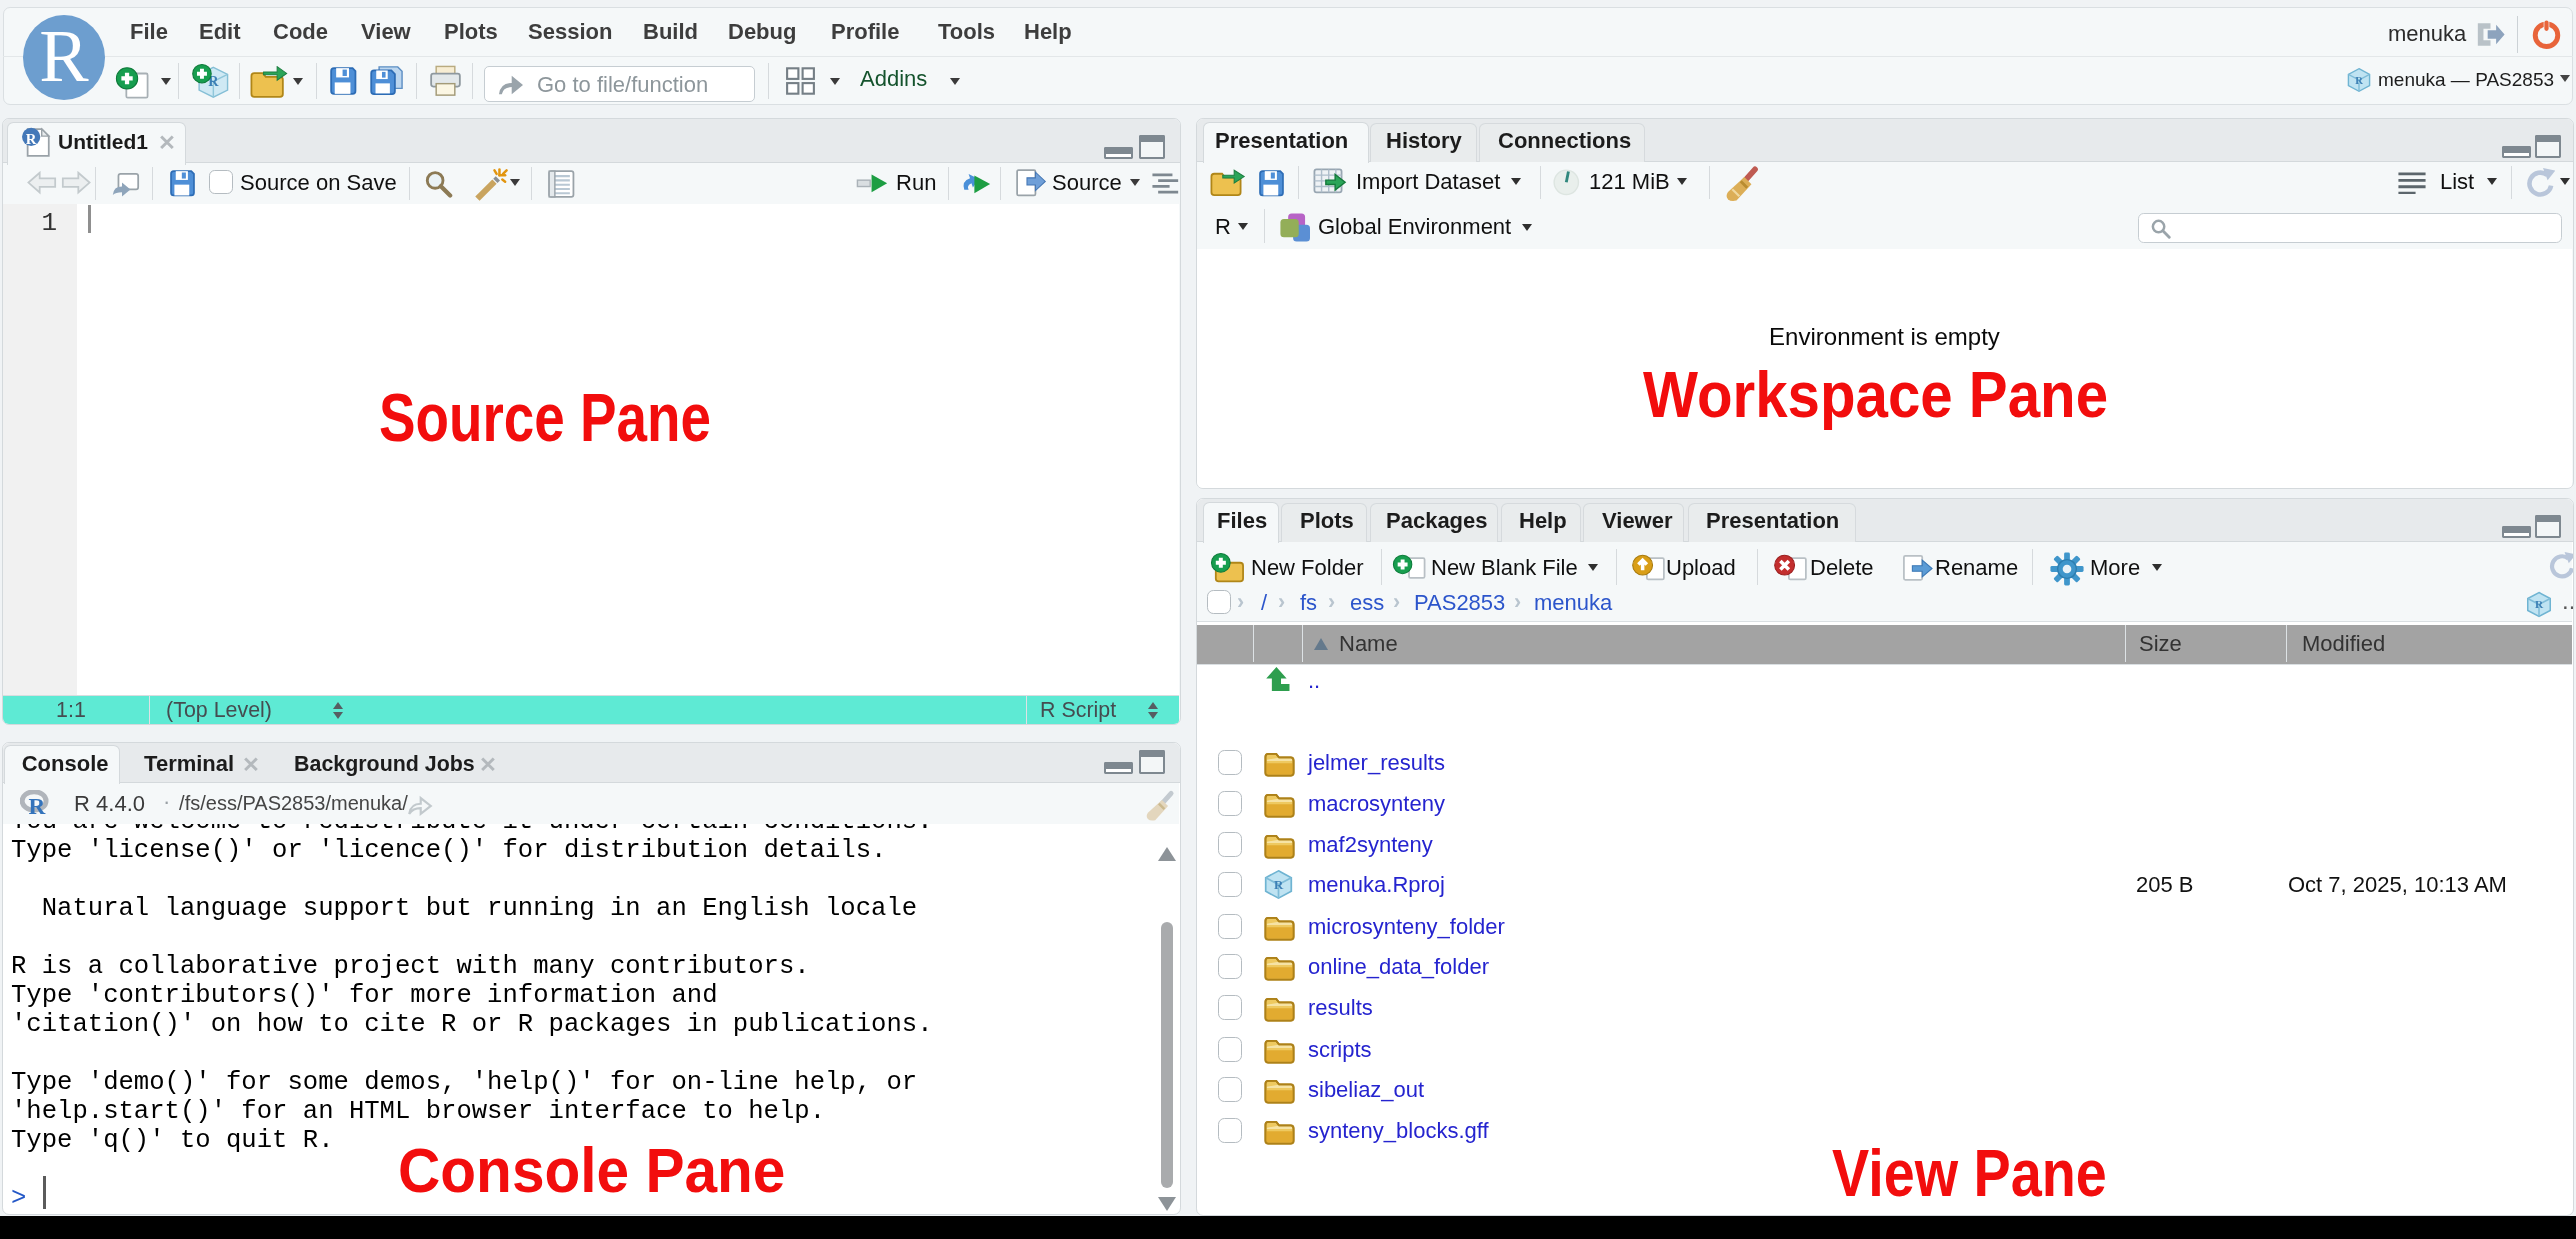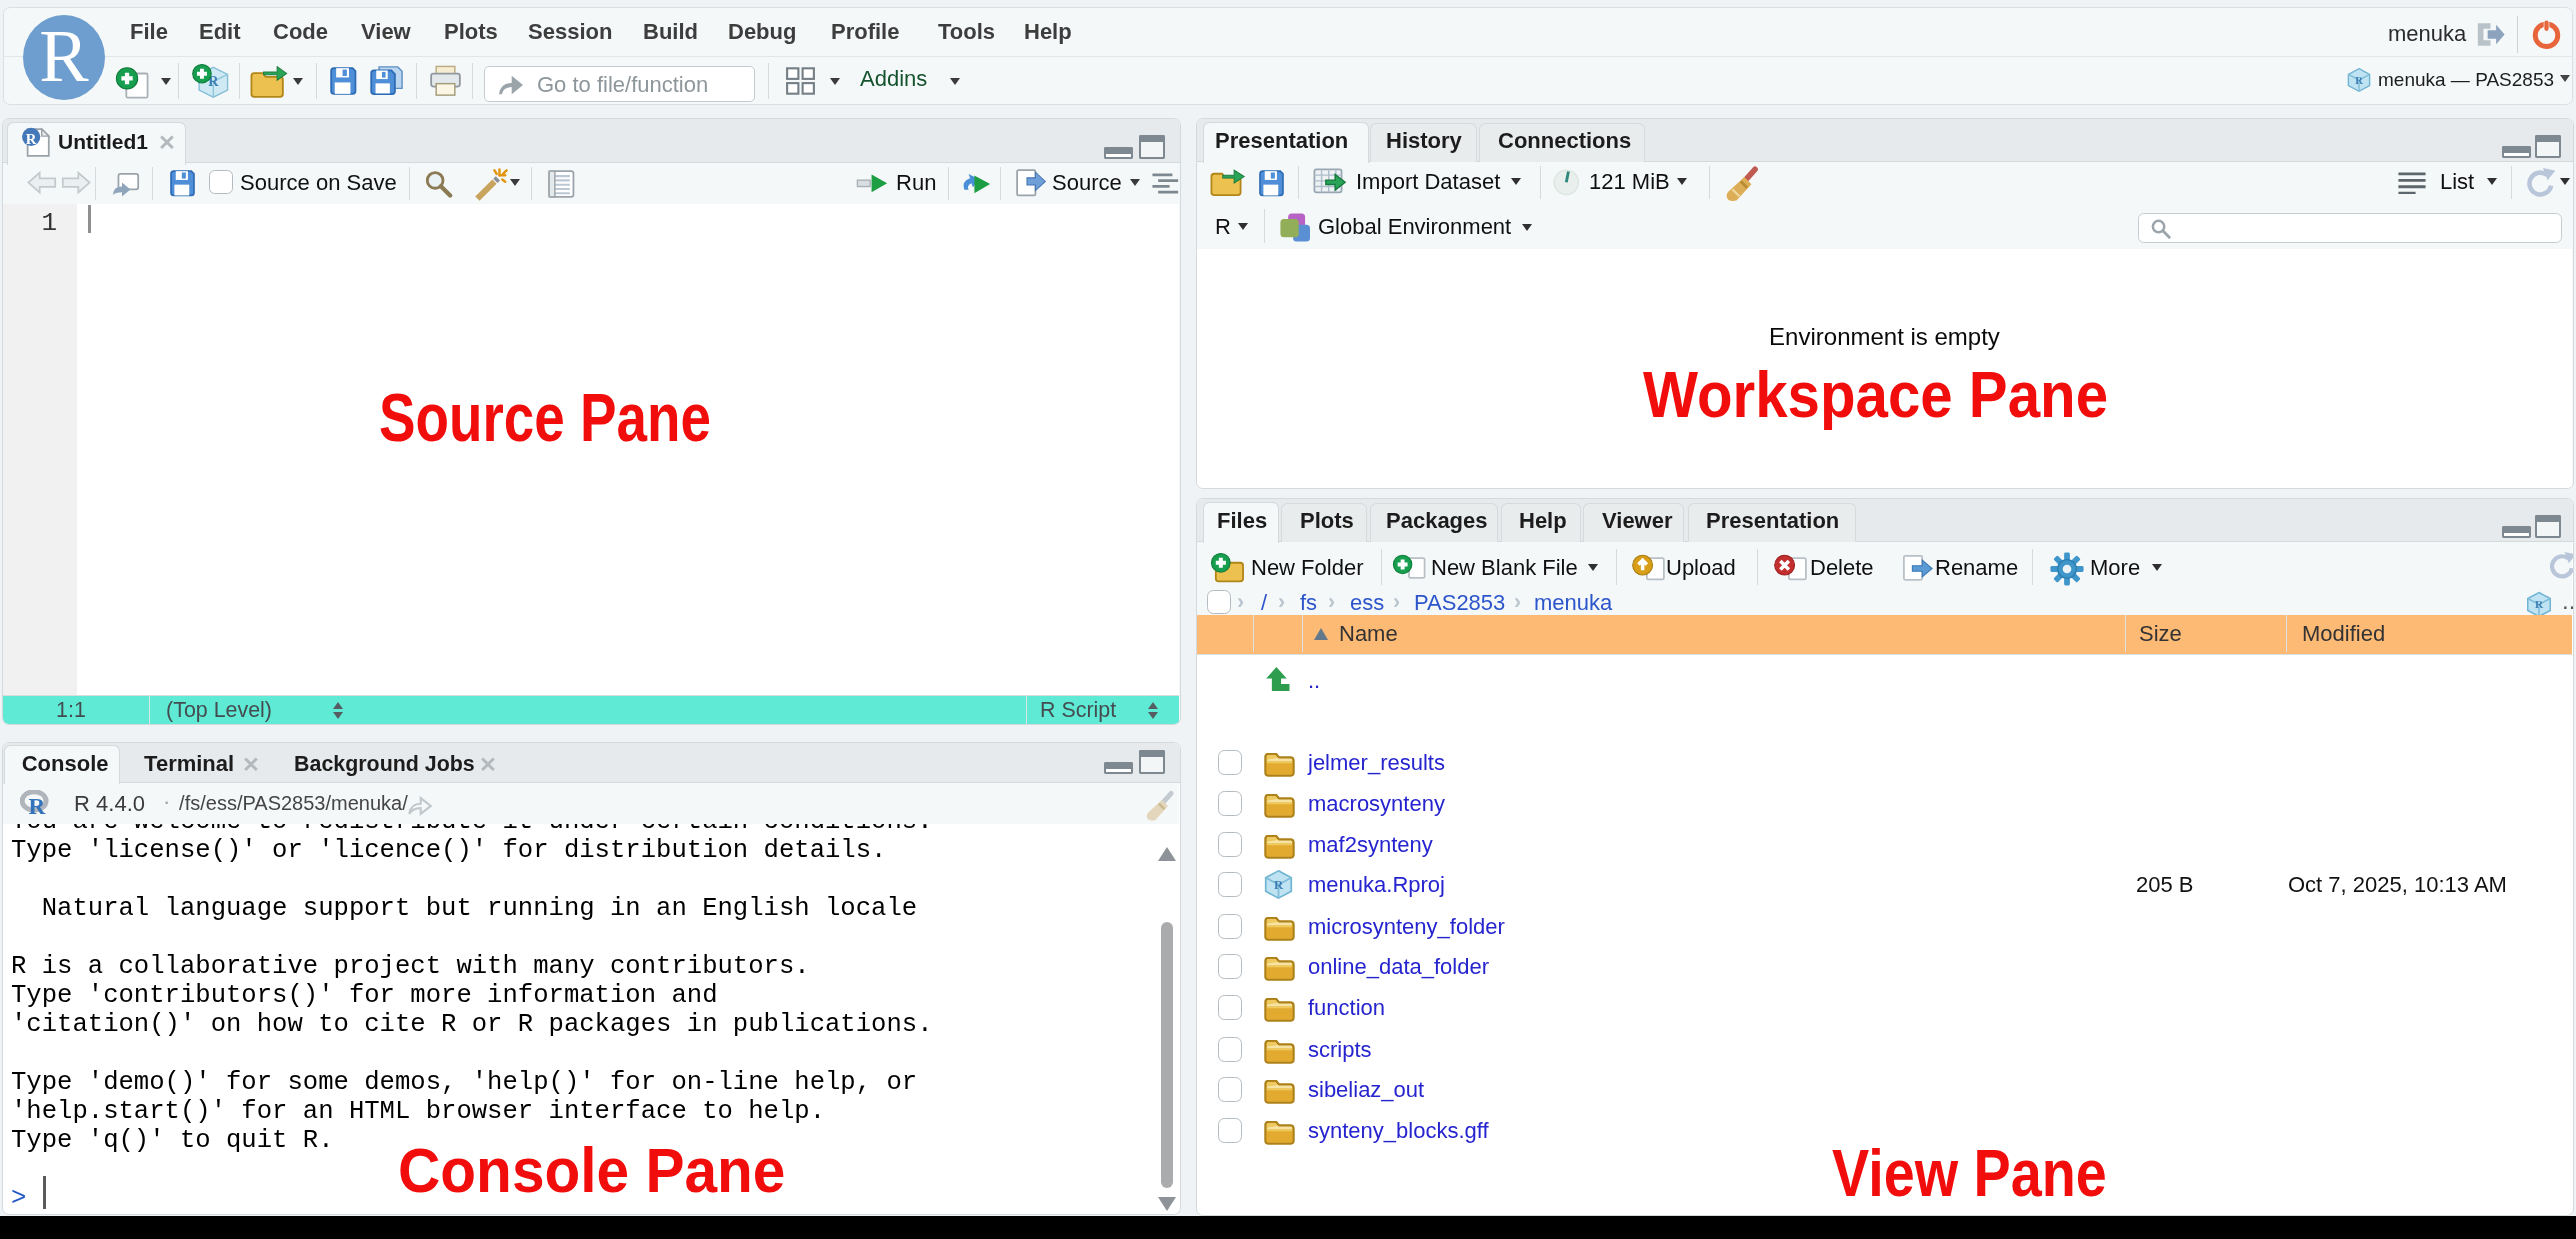--- a/index.html
+++ b/index.html
@@ -441,21 +441,21 @@
     <div class="a link" style="left:217px;top:-1.4px;color:#2c55cb">PAS2853</div>
     <div class="a" style="left:317px;top:-1.4px;font-size:21.4px;color:#b9c5cf;font-weight:700">›</div>
     <div class="a link" style="left:337px;top:-1.4px;color:#2c55cb">menuka</div>
     <svg class="a" style="left:1329px;top:0px" width="26" height="27" viewBox="0 0 34 36">
       <path d="M17 2 32 10 32 26 17 34 2 26 2 10z" fill="#bfe3f2" stroke="#6fb4d2" stroke-width="2"></path>
       <path d="M2 10 17 18 32 10 M17 18 V34" fill="none" stroke="#7fbcd8" stroke-width="2"></path>
       <text x="17" y="23" font-size="15" font-weight="bold" font-family="Liberation Serif" fill="#3c7fb5" text-anchor="middle">R</text>
     </svg>
     <div class="a" style="left:1365px;top:-4.3px;font-size:24px;color:#555">...</div>
   </div>
-  <div class="a" style="left:0;top:116px;width:1375px;height:39px;background:#fdba74;border-bottom:1.4px solid #dadfe2">
+  <div class="a" style="left:0;top:126px;width:1375px;height:39px;background:#a3a3a3;border-bottom:1.4px solid #dadfe2">
     <div class="vsep" style="left:56px;top:0;height:37px;background:#dde2e5"></div>
     <div class="vsep" style="left:105px;top:0;height:37px;background:#dde2e5"></div>
     <div class="vsep" style="left:928px;top:0;height:37px;background:#dde2e5"></div>
     <div class="vsep" style="left:1089px;top:0;height:37px;background:#dde2e5"></div>
     <div class="a" style="left:117px;top:13px;width:0;height:0;border-left:7.1px solid transparent;border-right:7.1px solid transparent;border-bottom:12px solid #64798c"></div>
     <div class="a" style="left:142px;top:5.7px;font-size:22px;color:#333">Name</div>
     <div class="a" style="left:942px;top:5.7px;font-size:22px;color:#333">Size</div>
     <div class="a" style="left:1105px;top:5.7px;font-size:22px;color:#333">Modified</div>
   </div>
   <div class="a" id="frows" style="left:0;top:161px;width:1375px;height:557px">
@@ -527,21 +527,21 @@
         <div class="a link" style="left:111px;top:7.9px">online_data_folder</div>
       </div>
 <div class="a" style="left:0;top:327px;width:1375px;height:41px">
         <div class="cb" style="left:21px;top:7.9px"></div>
         <svg class="a" style="left:67px;top:8.6px" width="31" height="26" viewBox="0 0 43 36">
 <path d="M2 8 q0-4 4-4 h11 l4 5 h16 q4 0 4 4 v17 q0 4-4 4 H6 q-4 0-4-4z" fill="#eec960" stroke="#ad8119" stroke-width="2.5"></path>
 <path d="M22 9 h14 q3 0 3 3 v2 H4 v-2" fill="#f6e3a4" stroke="none"></path>
 <path d="M2 29 q0 4 4 4 h31 q4 0 4-4 v-12 H2z" fill="#e2ab30" stroke="none"></path>
 <path d="M2 8 q0-4 4-4 h11 l4 5 h16 q4 0 4 4 v17 q0 4-4 4 H6 q-4 0-4-4z" fill="none" stroke="#ad8119" stroke-width="2.5"></path>
 </svg>
-        <div class="a link" style="left:111px;top:7.9px">function</div>
+        <div class="a link" style="left:111px;top:7.9px">results</div>
       </div>
 <div class="a" style="left:0;top:369px;width:1375px;height:41px">
         <div class="cb" style="left:21px;top:7.9px"></div>
         <svg class="a" style="left:67px;top:8.6px" width="31" height="26" viewBox="0 0 43 36">
 <path d="M2 8 q0-4 4-4 h11 l4 5 h16 q4 0 4 4 v17 q0 4-4 4 H6 q-4 0-4-4z" fill="#eec960" stroke="#ad8119" stroke-width="2.5"></path>
 <path d="M22 9 h14 q3 0 3 3 v2 H4 v-2" fill="#f6e3a4" stroke="none"></path>
 <path d="M2 29 q0 4 4 4 h31 q4 0 4-4 v-12 H2z" fill="#e2ab30" stroke="none"></path>
 <path d="M2 8 q0-4 4-4 h11 l4 5 h16 q4 0 4 4 v17 q0 4-4 4 H6 q-4 0-4-4z" fill="none" stroke="#ad8119" stroke-width="2.5"></path>
 </svg>
         <div class="a link" style="left:111px;top:7.9px">scripts</div>

